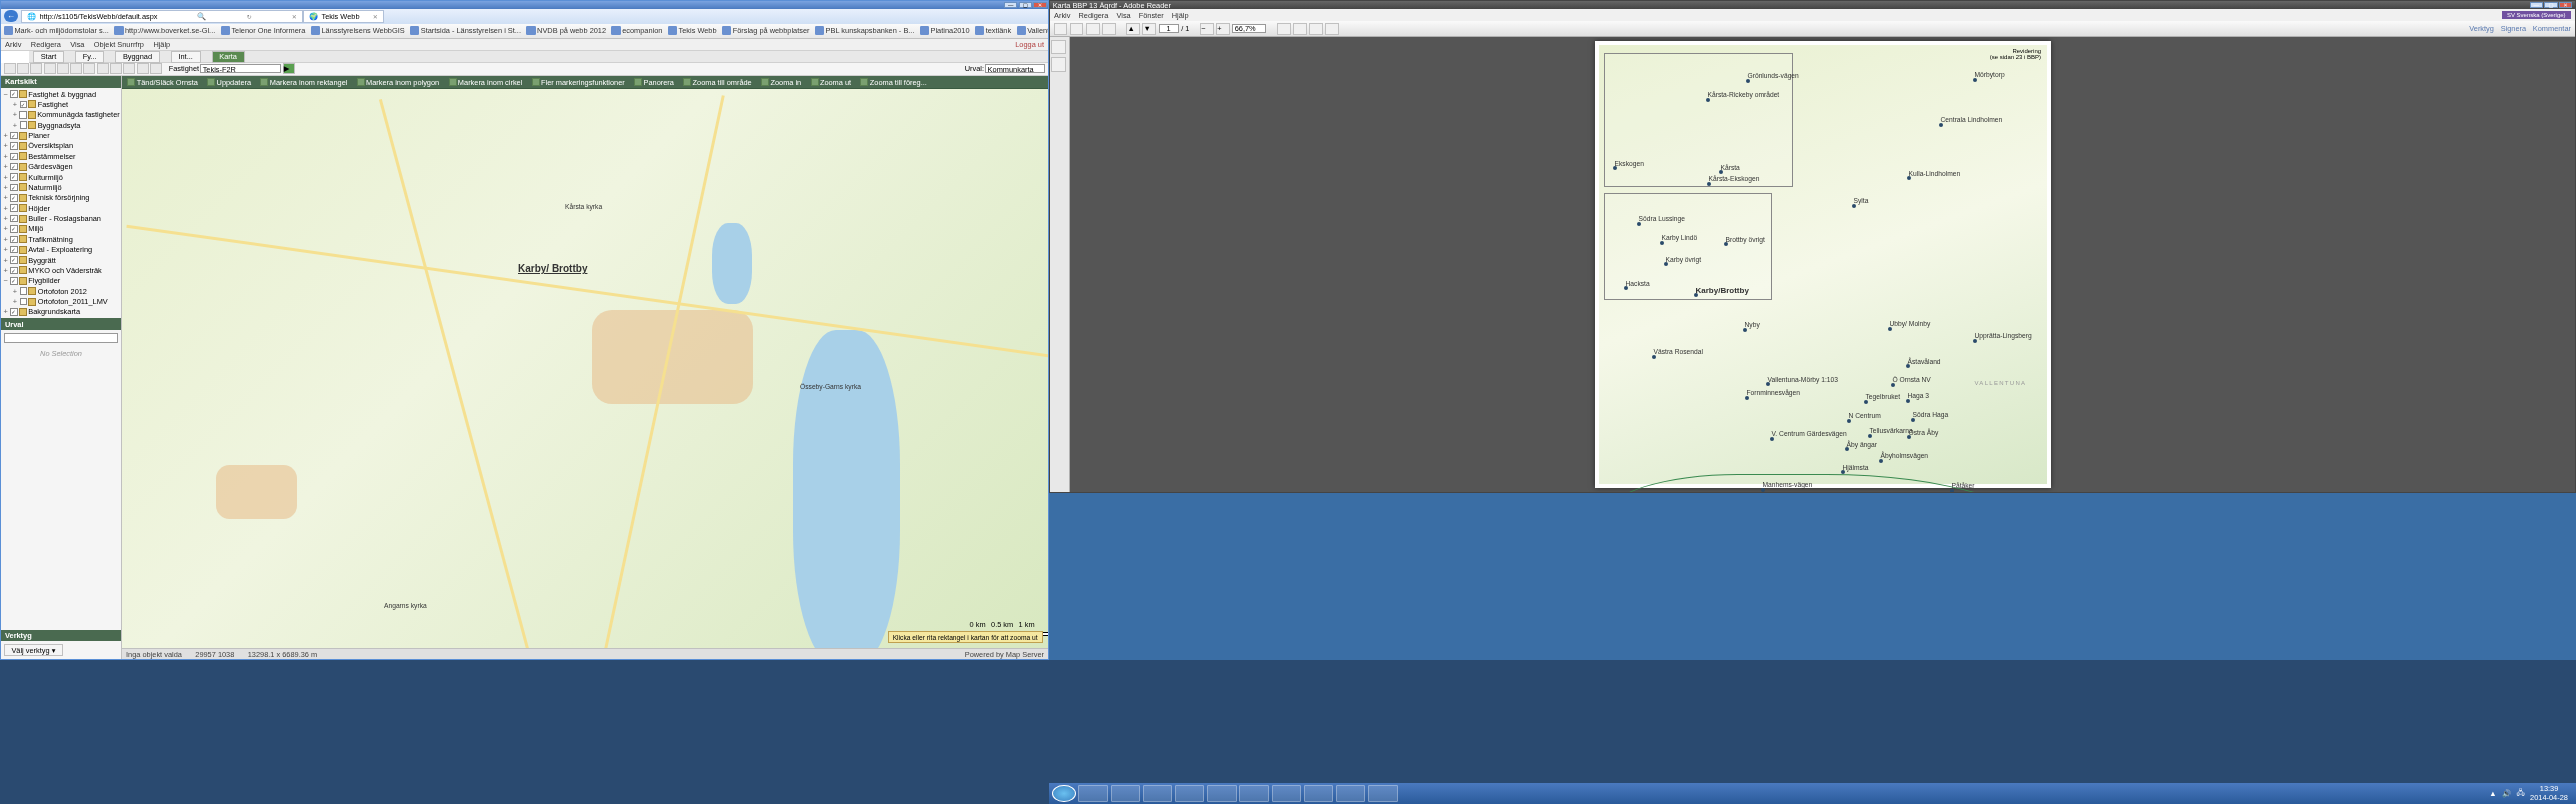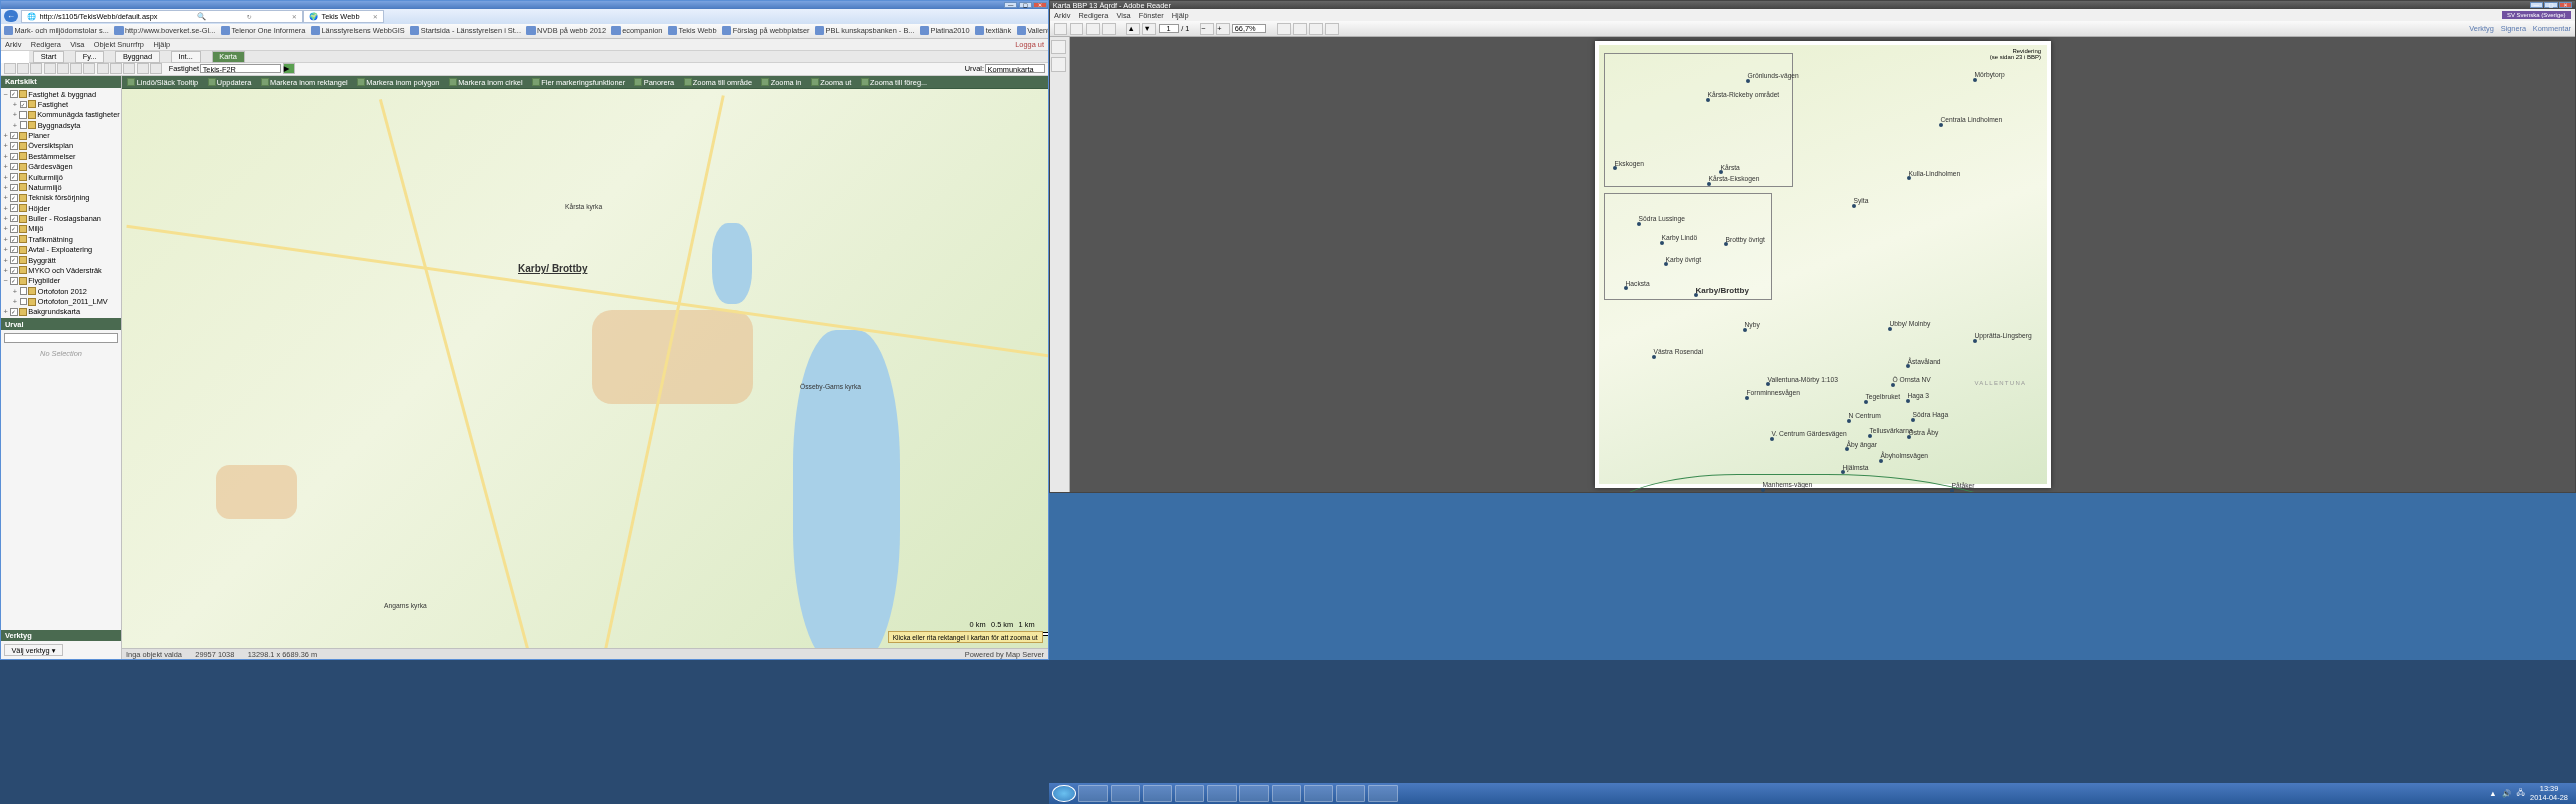--- a/index.html
+++ b/index.html
@@ -359,21 +359,21 @@
             <div class="no-sel">No Selection</div>
           </div>
           <div class="panel-hdr">Verktyg</div>
           <div style="padding:2.7px"><div class="sub-item" style="display:inline-block"><span>Välj verktyg</span> ▾</div></div>
         </div>
 
         <div class="map-area">
           <div class="map-tools" id="map-tools">
               <div class="mt-item">
                 <span class="mt-ico"></span>
-                <span>Lindö/Släck Tooltip</span>
+                <span>Tänd/Släck Ornsta</span>
               </div>
               <div class="mt-item">
                 <span class="mt-ico"></span>
                 <span>Uppdatera</span>
               </div>
               <div class="mt-item">
                 <span class="mt-ico"></span>
                 <span>Markera inom rektangel</span>
               </div>
               <div class="mt-item">

